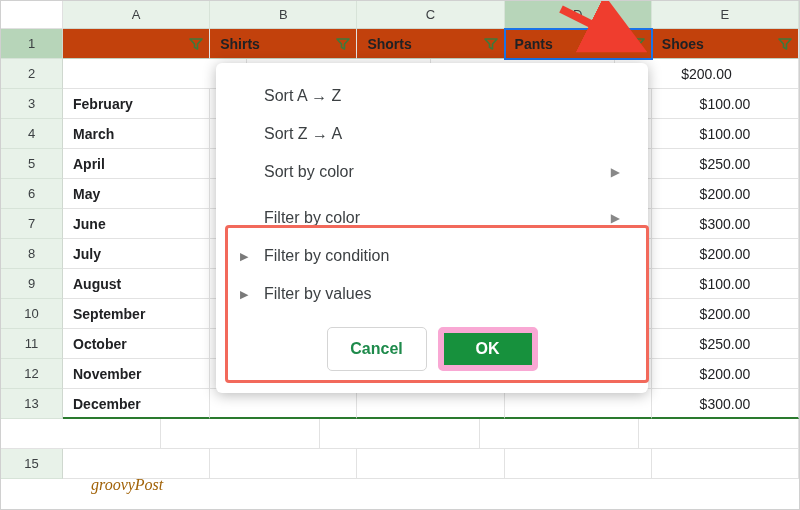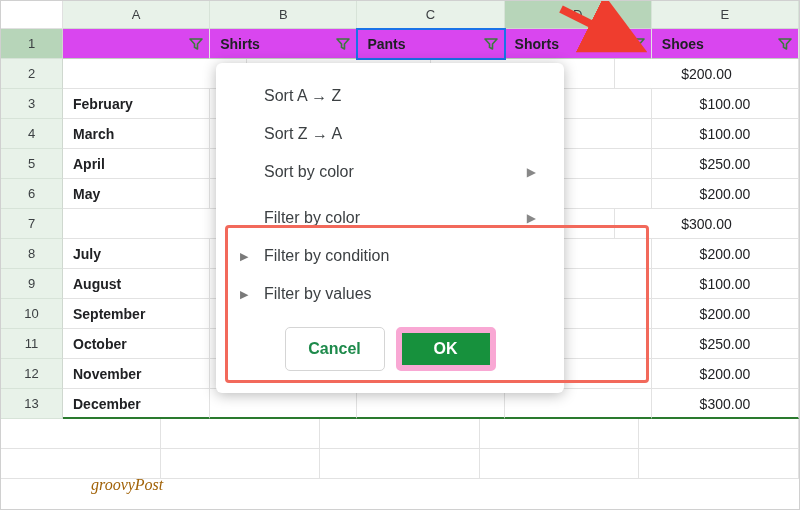--- a/index.html
+++ b/index.html
@@ -64,21 +64,21 @@
     border-right: 1px solid #e2e2e2;
     border-bottom: 1px solid #e2e2e2;
     padding: 0 10px;
     line-height: 30px;
     overflow: hidden;
     white-space: nowrap;
     background: #fff;
   }
   .cell.right { text-align: center; }
   .row.r1 .cell {
-    background: #d946ef;
+    background: #c2410c;
     font-weight: bold;
     border-bottom: 1px solid #c0d0c0;
     position: relative;
   }
   .row.r1 .row-header.sel { background: #b7d5b9; }
   .row.r13 .cell.colA { border-bottom: 2px solid #2a7a2e; }
   .row.r13 .cell { border-bottom: 2px solid #2a7a2e; }
   .colA { font-weight: bold; }
   .row.r1 .cell.colD {
     outline: 2px solid #1a73e8;
@@ -103,21 +103,21 @@
     color: #a16207;
     font-size: 16px;
     font-family: Georgia, serif;
     z-index: 3;
   }
   
   .menu {
     position: absolute;
     left: 215px;
     top: 62px;
-    width: 348px;
+    width: 432px;
     background: #fff;
     border-radius: 6px;
     box-shadow: 0 2px 14px rgba(0,0,0,.28);
     z-index: 10;
     padding: 14px 0 18px 0;
   }
   .menu-item {
     display: flex;
     align-items: center;
     padding: 10px 28px 10px 48px;
@@ -215,30 +215,30 @@
         </span>
       </div>
       <div class="cell">
         <span>Shirts</span>
         <span class="filter-icon">
           <svg viewBox="0 0 14 12">
               <path d="M1 1h12l-4.5 5v5l-3-1.6V6z" fill="none" stroke="currentColor" stroke-width="1.6" stroke-linejoin="round"></path>
             </svg>
         </span>
       </div>
-      <div class="cell colD">
-        <span>Pants</span>
+      <div class="cell">
+        <span>Shorts</span>
         <span class="filter-icon">
           <svg viewBox="0 0 14 12">
               <path d="M1 1h12l-4.5 5v5l-3-1.6V6z" fill="none" stroke="currentColor" stroke-width="1.6" stroke-linejoin="round"></path>
             </svg>
         </span>
       </div>
-      <div class="cell">
-        <span>Shorts</span>
+      <div class="cell colD">
+        <span>Pants</span>
         <span class="filter-icon">
           <svg viewBox="0 0 14 12">
               <path d="M1 1h12l-4.5 5v5l-3-1.6V6z" fill="none" stroke="currentColor" stroke-width="1.6" stroke-linejoin="round"></path>
             </svg>
         </span>
       </div>
       <div class="cell">
         <span>Shoes</span>
         <span class="filter-icon">
           <svg viewBox="0 0 14 12">
@@ -282,20 +282,21 @@
     <div class="row">
       <div class="row-header">6</div>
       <div class="cell colA">May</div>
       <div class="cell"></div>
       <div class="cell"></div>
       <div class="cell"></div>
       <div class="cell right">$200.00</div>
     </div>
     <div class="row">
       <div class="row-header">7</div>
+      <div class="cell colA">June</div>
       <div class="cell"></div>
       <div class="cell"></div>
       <div class="cell"></div>
       <div class="cell right">$300.00</div>
     </div>
     <div class="row">
       <div class="row-header">8</div>
       <div class="cell colA">July</div>
       <div class="cell"></div>
       <div class="cell"></div>
@@ -343,20 +344,21 @@
       <div class="cell right">$300.00</div>
     </div>
     <div class="row">
       <div class="cell colA" style="font-weight:normal"></div>
       <div class="cell"></div>
       <div class="cell"></div>
       <div class="cell"></div>
       <div class="cell right"></div>
     </div>
     <div class="row">
+      <div class="row-header">15</div>
       <div class="cell colA" style="font-weight:normal"></div>
       <div class="cell"></div>
       <div class="cell"></div>
       <div class="cell"></div>
       <div class="cell right"></div>
     </div>
   </div>
 </div>
 
 <div class="menu">

